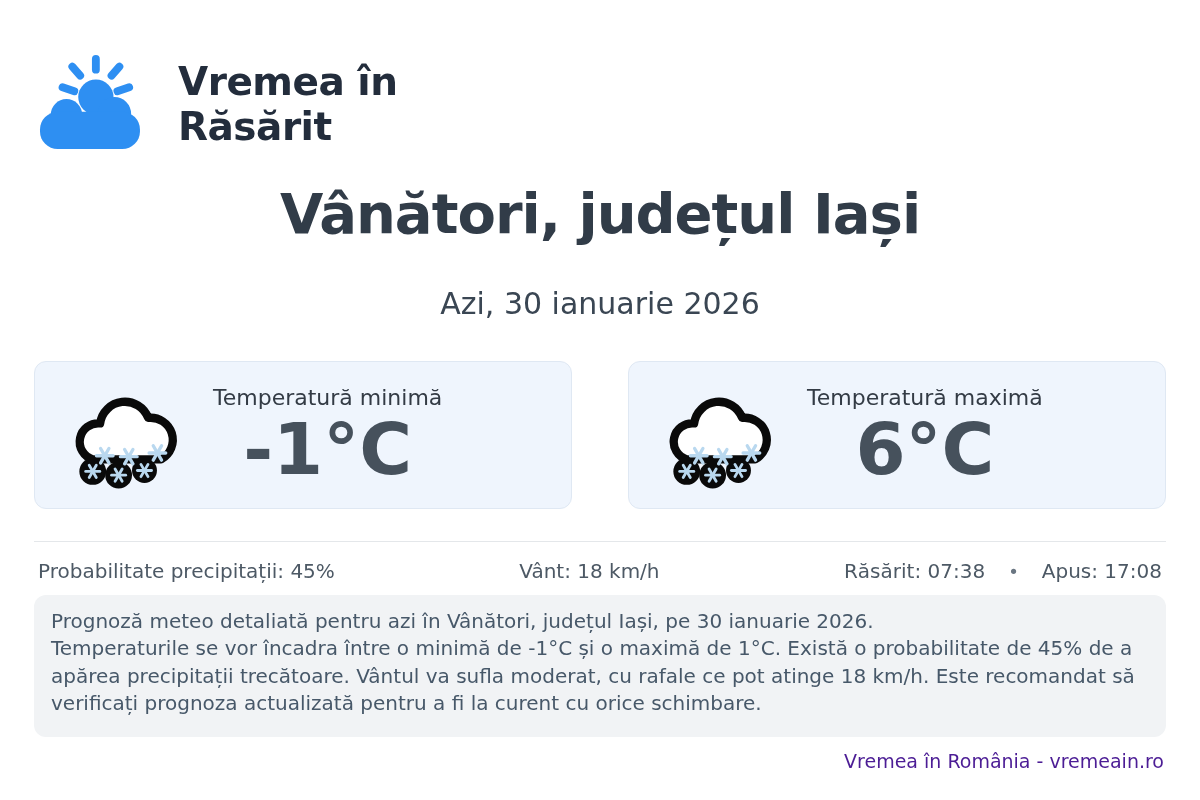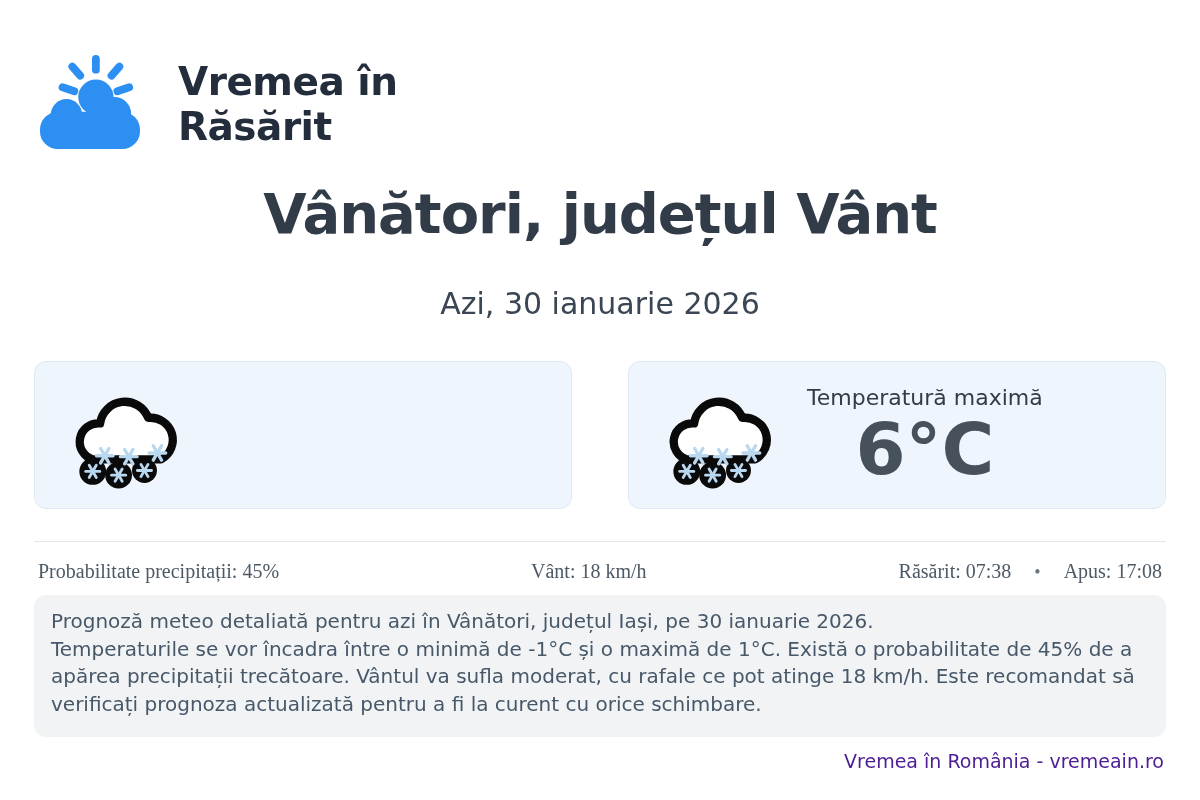--- a/index.html
+++ b/index.html
@@ -40,21 +40,21 @@
   }
   .card-icon{flex:0 0 auto;margin-top:4px;}
   .card-text{display:flex;flex-direction:column;align-items:center;gap:3px;}
   .card-label{font-size:22px;color:#333b45;}
   .card-value{font-size:72px;font-weight:700;color:#46515c;line-height:1.0;}
 
   
   .divider{border:none;border-top:1px solid #e4e7ea;margin:32px 0 0 0;}
   .stats{
     display:flex;justify-content:space-between;align-items:center;
-    padding:15px 4px 0 4px;font-size:20px;color:#4d5965;line-height:1.4;font-family:Liberation Serif, serif;
+    padding:15px 4px 0 4px;font-size:20px;color:#4d5965;line-height:1.4;
   }
   .stat-sun{display:flex;gap:23px;align-items:baseline;}
   .stat-sep{color:#6a7682;font-size:18px;}
 
   
   .description{
     margin-top:10px;height:142px;box-sizing:border-box;
     background:#f1f3f5;border-radius:12px;
     padding:13px 18px 0 17px;
     font-size:20px;line-height:27.5px;color:#475869;
@@ -99,40 +99,44 @@
           <rect x="2" y="60" width="102" height="38" rx="18"></rect>
         </g>
       </svg>
     </span>
     <div class="brand-name">
       <div>Vremea în</div>
       <div>Răsărit</div>
     </div>
   </header>
 
-  <h1 class="title">Vânători, județul Vânt</h1>
+  <h1 class="title">Vânători, județul Iași</h1>
   <div class="subtitle">Azi, 30 ianuarie 2026</div>
 
   <div class="cards">
 
     <div class="card">
       <span class="card-icon">
         <svg viewBox="0 0 132 118" width="122" height="109">
           <circle cx="30" cy="99" r="14.5" fill="#0a0a0a"></circle>
           <circle cx="58" cy="103" r="14.5" fill="#0a0a0a"></circle>
           <circle cx="86" cy="98" r="13.5" fill="#0a0a0a"></circle>
           <path d="M30 86 A20 20 0 0 1 38 47 A27 27 0 0 1 90 41 A24 24 0 0 1 104 86 Z" fill="#ffffff" stroke="#0a0a0a" stroke-width="9" stroke-linejoin="round"></path>
           <use href="#flk" transform="translate(43,82)"></use>
           <use href="#flk" transform="translate(69,83)"></use>
           <use href="#flk" transform="translate(100,79)"></use>
           <use href="#flk" transform="translate(30,99) scale(0.85)"></use>
           <use href="#flk" transform="translate(58,103) scale(0.85)"></use>
           <use href="#flk" transform="translate(86,98) scale(0.85)"></use>
         </svg>
       </span>
+      <div class="card-text">
+        <div class="card-label">Temperatură minimă</div>
+        <div class="card-value">-1°C</div>
+      </div>
     </div>
 
     <div class="card">
       <span class="card-icon">
         <svg viewBox="0 0 132 118" width="122" height="109">
           <circle cx="30" cy="99" r="14.5" fill="#0a0a0a"></circle>
           <circle cx="58" cy="103" r="14.5" fill="#0a0a0a"></circle>
           <circle cx="86" cy="98" r="13.5" fill="#0a0a0a"></circle>
           <path d="M30 86 A20 20 0 0 1 38 47 A27 27 0 0 1 90 41 A24 24 0 0 1 104 86 Z" fill="#ffffff" stroke="#0a0a0a" stroke-width="9" stroke-linejoin="round"></path>
           <use href="#flk" transform="translate(43,82)"></use>

